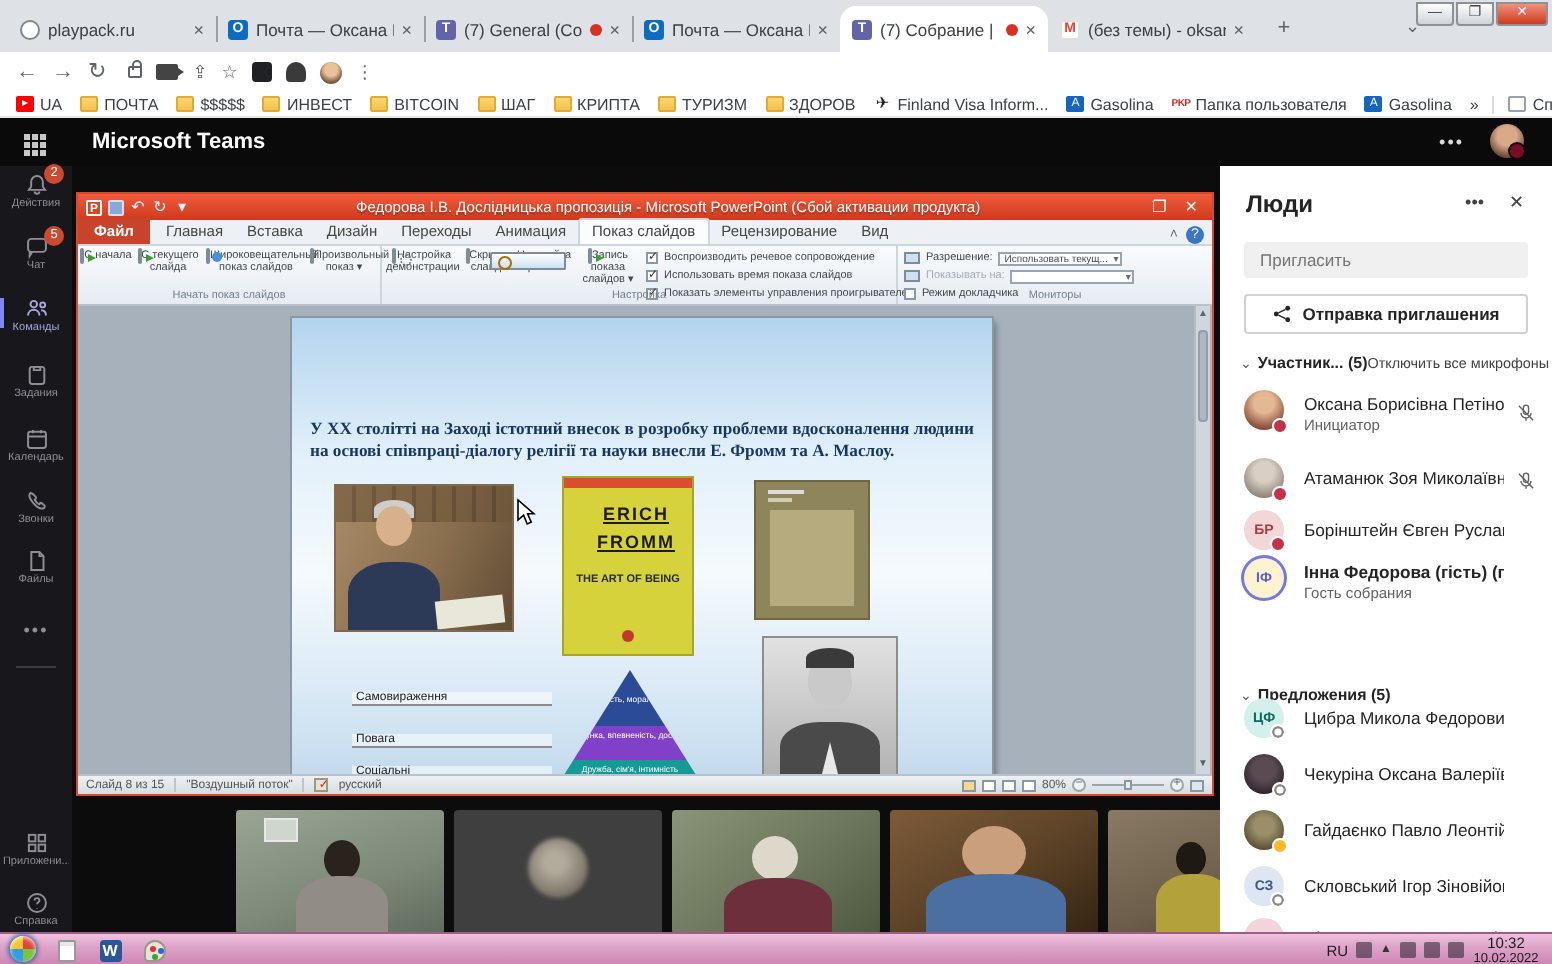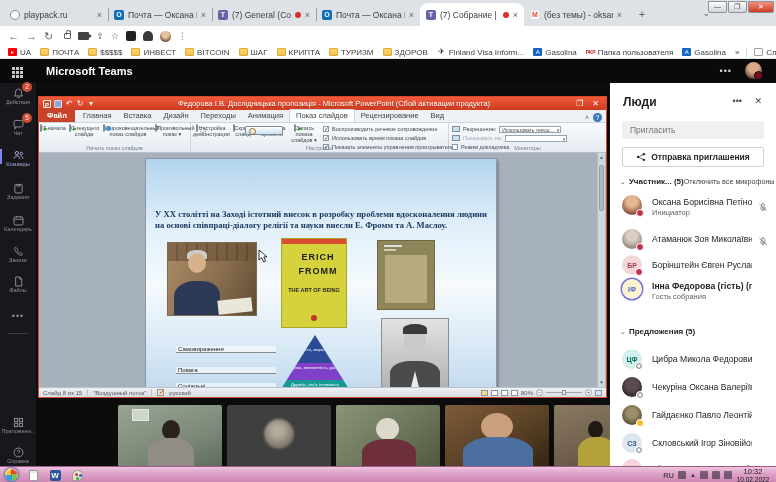--- a/index.html
+++ b/index.html
@@ -122,21 +122,21 @@
   .slide-text { position:absolute; left:9px; top:9px; width:332px; font-family:Liberation Serif, serif; font-weight:bold; font-size:8.6px; line-height:1.32; color:#17365d; text-align:justify;margin-top:41px; }
   .slide-text p.ind { text-indent:22px; }
   .img-fromm { position:absolute; left:22px; top:84px; width:88px; height:72px; background:linear-gradient(115deg,#a98c67 0%,#8a6f4f 55%,#5f4a33 100%); box-shadow:0 0 0 1px #7d6a50; }
   .img-fromm .shelf { position:absolute; left:0; top:0; width:100%; height:18px; background:repeating-linear-gradient(90deg,#6b5338 0 8px,#4e3b26 8px 10px); opacity:.6; }
   .img-fromm .torso { position:absolute; left:6px; bottom:0; width:46px; height:34px; background:#2c3a58; border-radius:45% 40% 0 0; }
   .img-fromm .head { position:absolute; left:20px; top:10px; width:18px; height:20px; background:#d7b18b; border-radius:50%; }
   .img-fromm .hair { position:absolute; left:19px; top:7px; width:20px; height:9px; background:#cfcdc8; border-radius:50% 50% 0 0; }
   .img-fromm .paper { position:absolute; right:4px; bottom:2px; width:34px; height:14px; background:#e9e6da; transform:rotate(-6deg); }
   .img-book1 { position:absolute; left:136px; top:80px; width:64px; height:88px; background:#d5d23c; box-shadow:0 0 0 1px #a8a52c; text-align:center; }
   .img-book1 .stripe { position:absolute; left:0; top:0; width:100%; height:5px; background:#d84e2f; }
-  .book-author { margin-top:12px; font-size:9px; font-weight:bold; letter-spacing:1px; color:#1c1c1c; line-height:1.5; width:72px; word-spacing:64px; }
+  .book-author { margin-top:12px; font-size:9px; font-weight:bold; letter-spacing:1px; color:#1c1c1c; line-height:1.5; width:72px; word-spacing:64px;text-decoration:underline; }
   .book-title { margin-top:8px; font-size:5.5px; font-weight:bold; color:#2a2a2a; line-height:1.6; width:64px; }
   .img-book1 .dot { position:absolute; left:29px; bottom:6px; width:6px; height:6px; border-radius:50%; background:#c0392b; }
   .img-book2 { position:absolute; left:232px; top:82px; width:56px; height:68px; background:#8f855a; box-shadow:0 0 0 1px #6e6742; }
   .img-book2 .inner { position:absolute; left:7px; top:14px; width:42px; height:48px; background:#b5ab7e; }
   .img-book2 .t1 { position:absolute; left:6px; top:4px; width:18px; height:2px; background:#ddd; }
   .img-book2 .t2 { position:absolute; left:6px; top:8px; width:12px; height:2px; background:#cfcdb4; }
   .pyr { position:absolute; left:130px; top:176px; width:78px; height:62px; clip-path:polygon(50% 0,100% 100%,0 100%); }
   .pyr .lv { width:100%; color:#fff; font-size:4.2px; text-align:center; overflow:hidden; line-height:1.2; padding-top:2px; }
   .lv1 { height:45%; background:#2c4b96; padding-top:12px !important; }
   .lv2 { height:27%; background:#8040c8; }
@@ -647,21 +647,21 @@
         <span class="pav" style="background:#f3d7d8;color:#a73a47;">БР</span>
         <span class="stdot busy" style="left:13px;top:13px;right:auto;bottom:auto;"></span>
         <span class="pname" style="top:5px;">Борінштейн Євген Руславович</span>
       </div>
       <div class="prow" style="top:196px;height:28px;">
         <span class="pav ring" style="background:#fdf3d1;color:#5b5fc7;">ІФ</span>
         <span class="pname b">Інна Федорова (гість) (гость)</span>
         <span class="psub">Гость собрания</span>
       </div>
 
-      <div class="sec-row" style="top:244px;">
+      <div class="sec-row" style="top:260px;">
         <span class="chev">⌄</span>
         <span class="sec-title">Предложения (5)</span>
       </div>
 
       <div class="prow" style="top:266px;">
         <span class="pav" style="background:#d3f0ec;color:#0b6a5f;">ЦФ</span>
         <span class="stdot off" style="left:13px;top:13px;right:auto;bottom:auto;"></span>
         <span class="pname" style="top:5px;">Цибра Микола Федорович</span>
       </div>
       <div class="prow" style="top:294px;">

